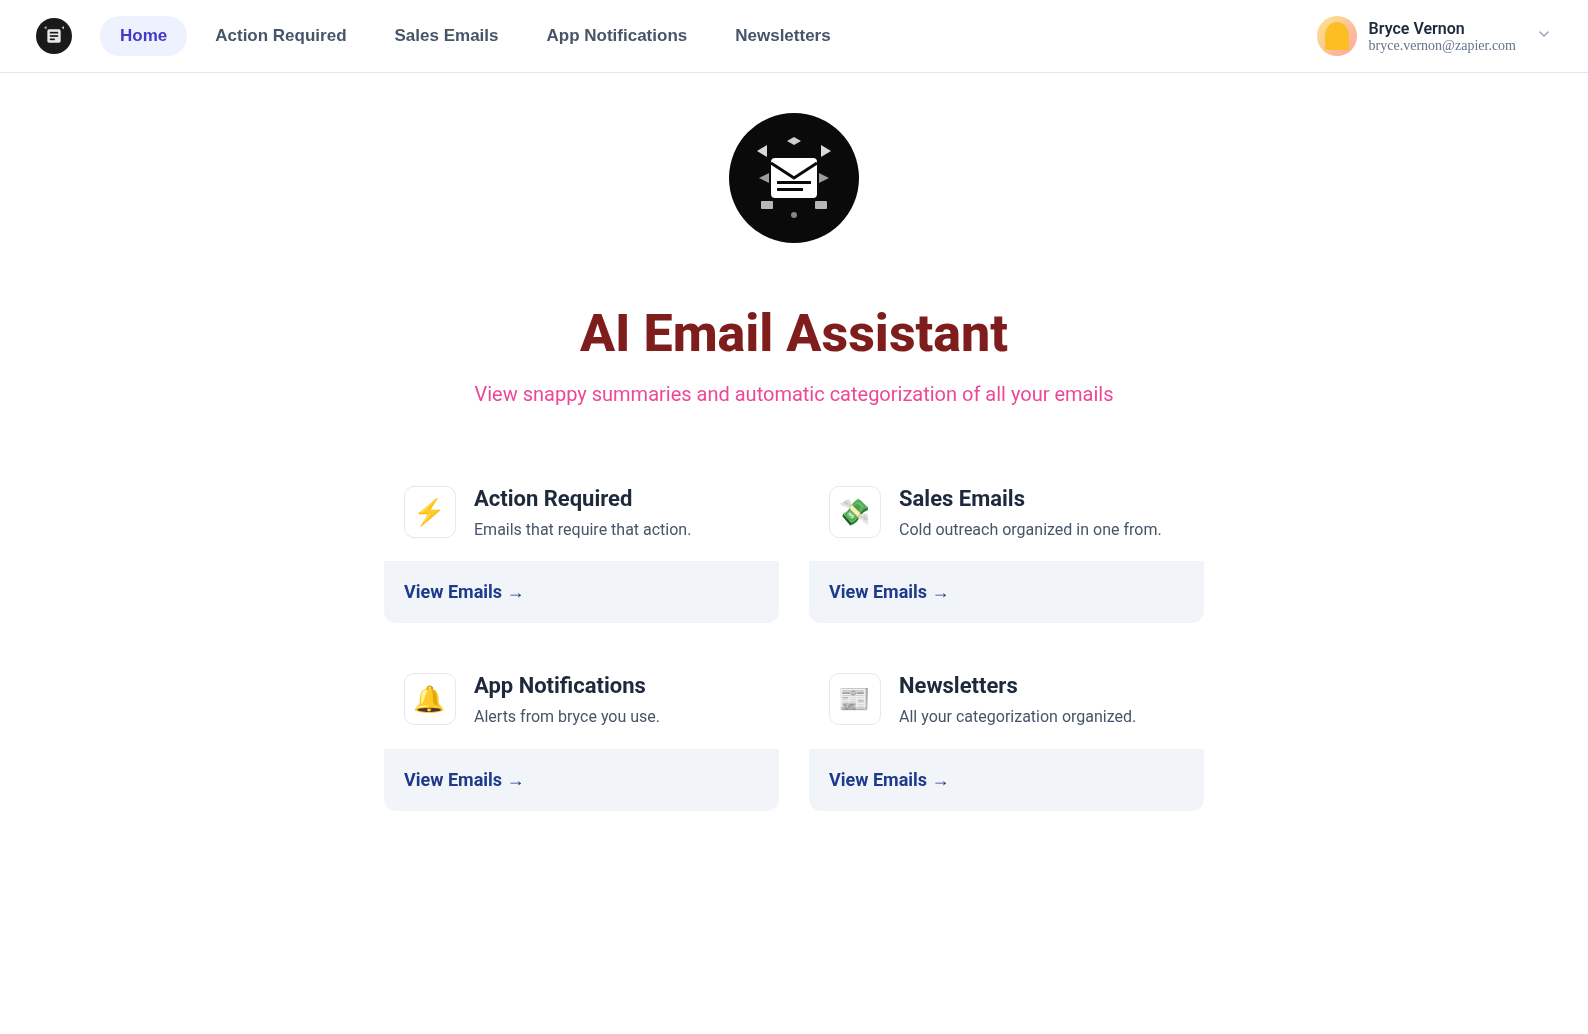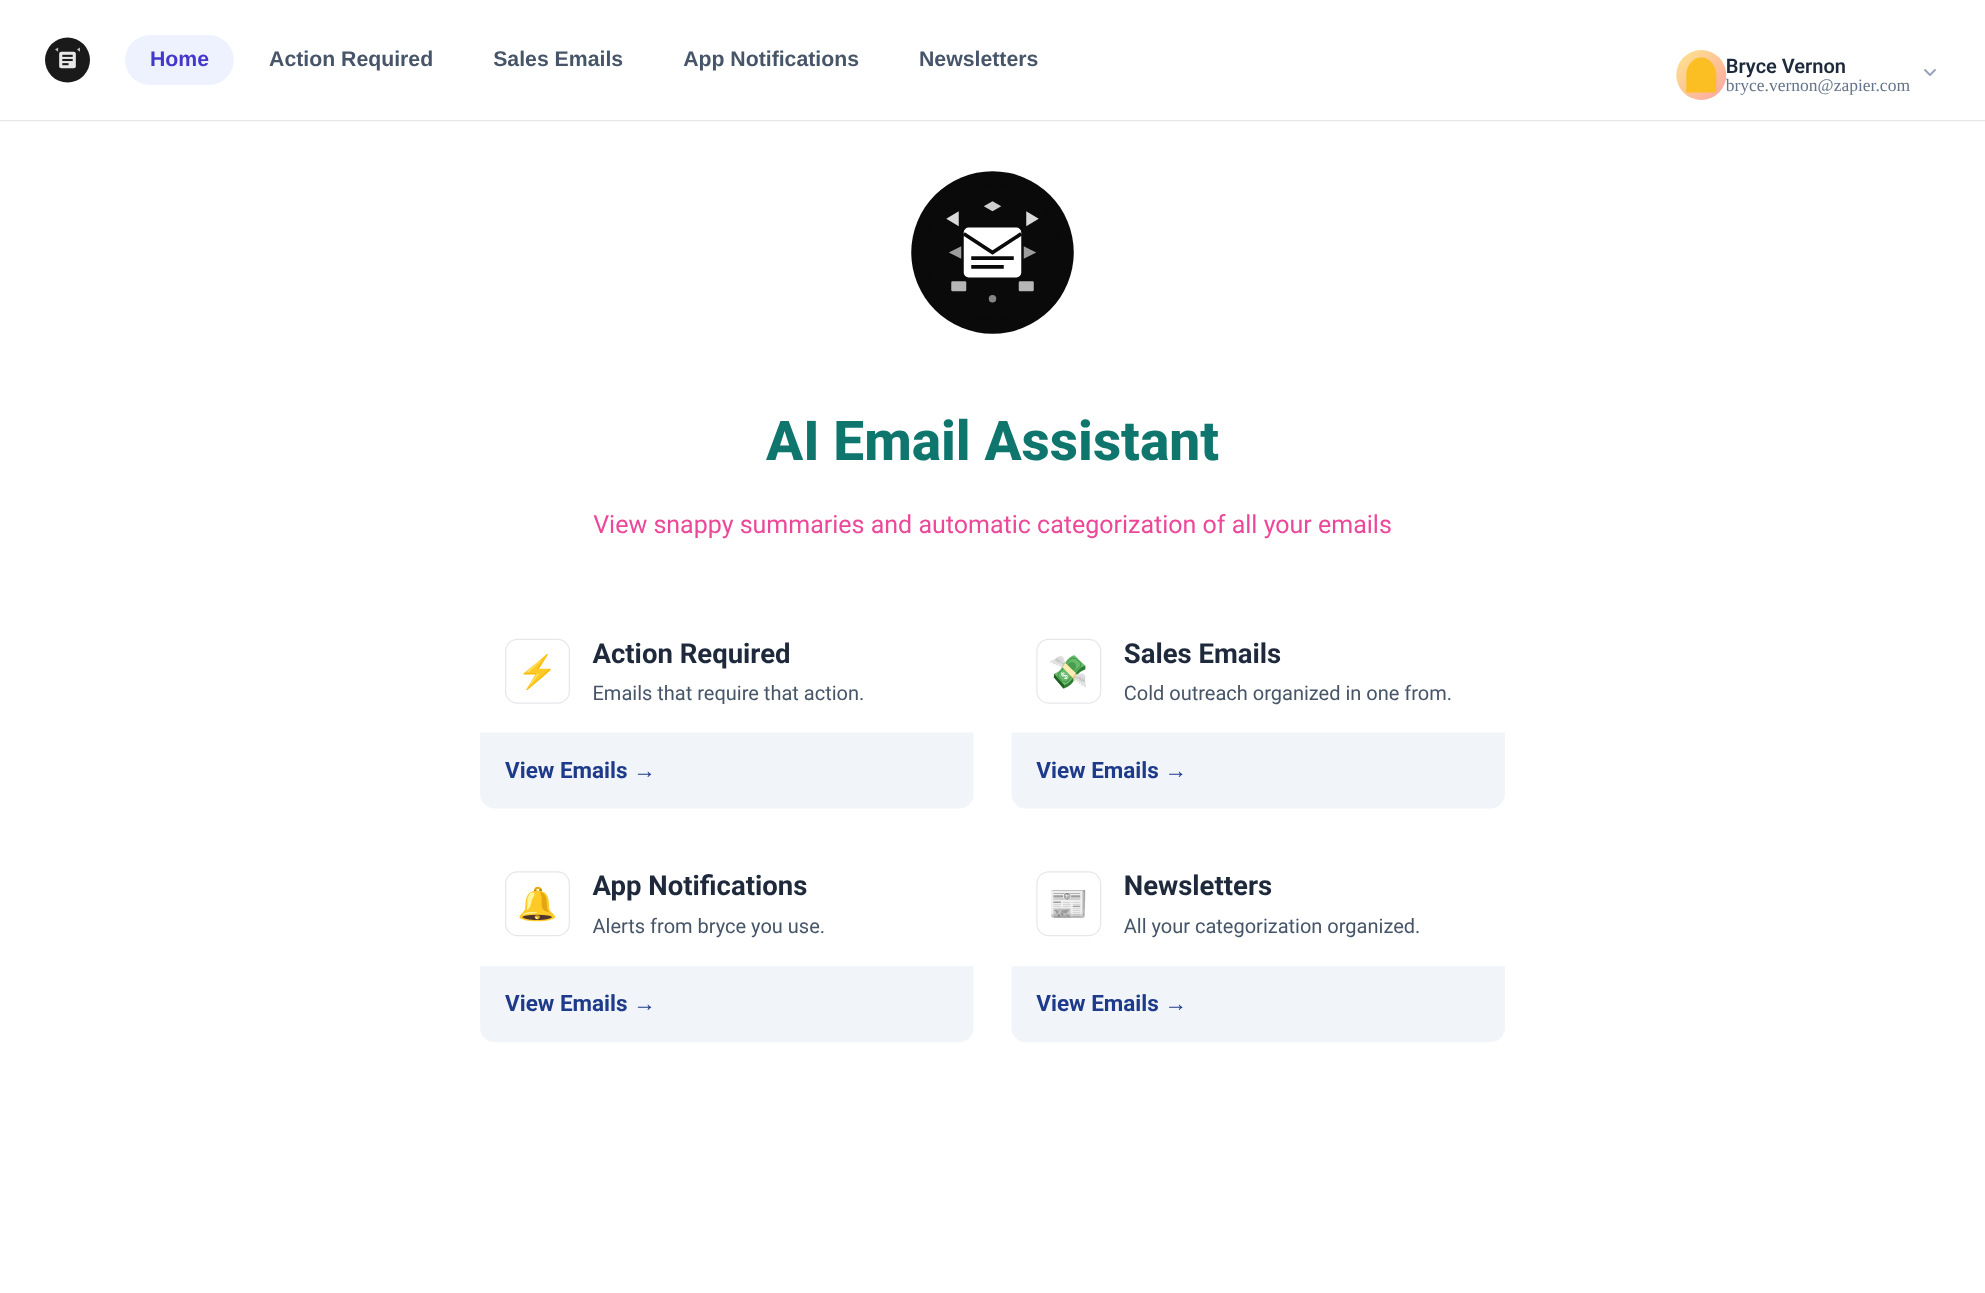--- a/index.html
+++ b/index.html
@@ -7,21 +7,21 @@
       padding: 0;
       box-sizing: border-box;
     }
     body {
       font-family: -apple-system, BlinkMacSystemFont, 'Segoe UI', Roboto, sans-serif;
       background: #ffffff;
       color: #1e293b;
     }
     .header {
       display: flex;
-      align-items: center;
+      align-items: flex-start;
       justify-content: space-between;
       padding: 16px 36px;
       border-bottom: 1px solid #e5e7eb;
     }
     .header-left {
       display: flex;
       align-items: center;
       gap: 28px;
     }
     .logo-small {
@@ -53,22 +53,22 @@
       border: none;
       background: transparent;
     }
     .nav-tab.active {
       background: #eef2ff;
       color: #4338ca;
     }
     .header-right {
       display: flex;
       align-items: center;
+      gap: 12px;
       cursor: pointer;
-      margin-top: 24px;
     }
     .avatar {
       width: 40px;
       height: 40px;
       border-radius: 50%;
       background: linear-gradient(135deg, #fde68a 0%, #fca5a5 100%);
       display: flex;
       align-items: center;
       justify-content: center;
       overflow: hidden;
@@ -113,24 +113,24 @@
       display: flex;
       align-items: center;
       justify-content: center;
       position: relative;
     }
     .hero-logo svg {
       width: 110px;
       height: 110px;
     }
     .hero-title {
-      font-size: 44px;
+      font-size: 52px;
       font-weight: 800;
-      color: #0f766e;
-      margin-bottom: 28px;
+      color: #7f1d1d;
+      margin-bottom: 18px;
     }
     .hero-subtitle {
       font-size: 20px;
       color: #ec4899;
       margin-bottom: 60px;
     }
     .cards-grid {
       display: grid;
       grid-template-columns: 1fr 1fr;
       gap: 30px;

